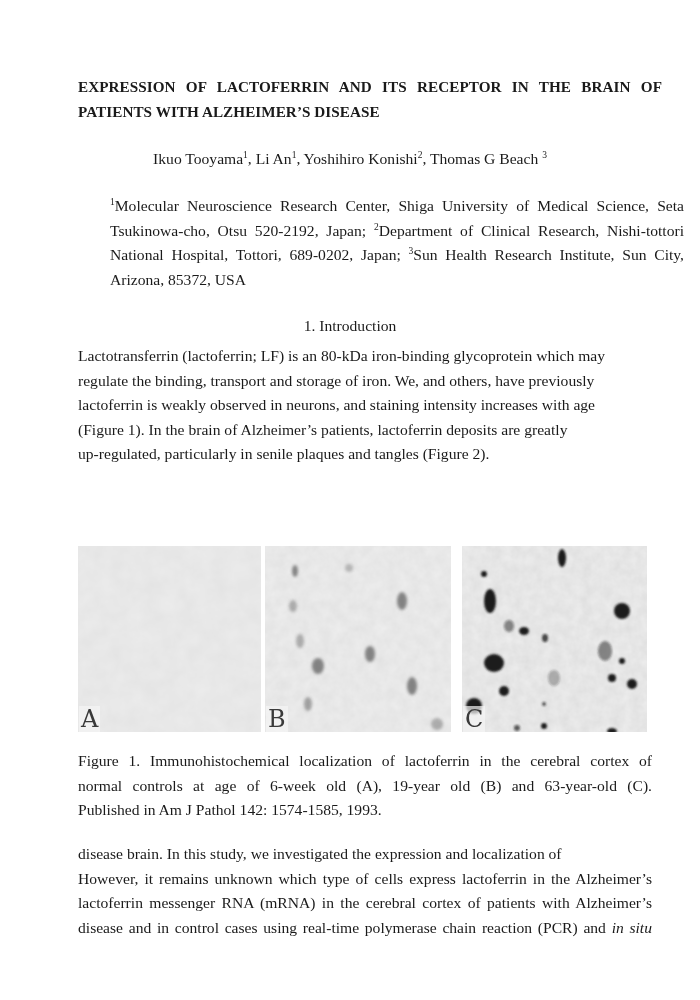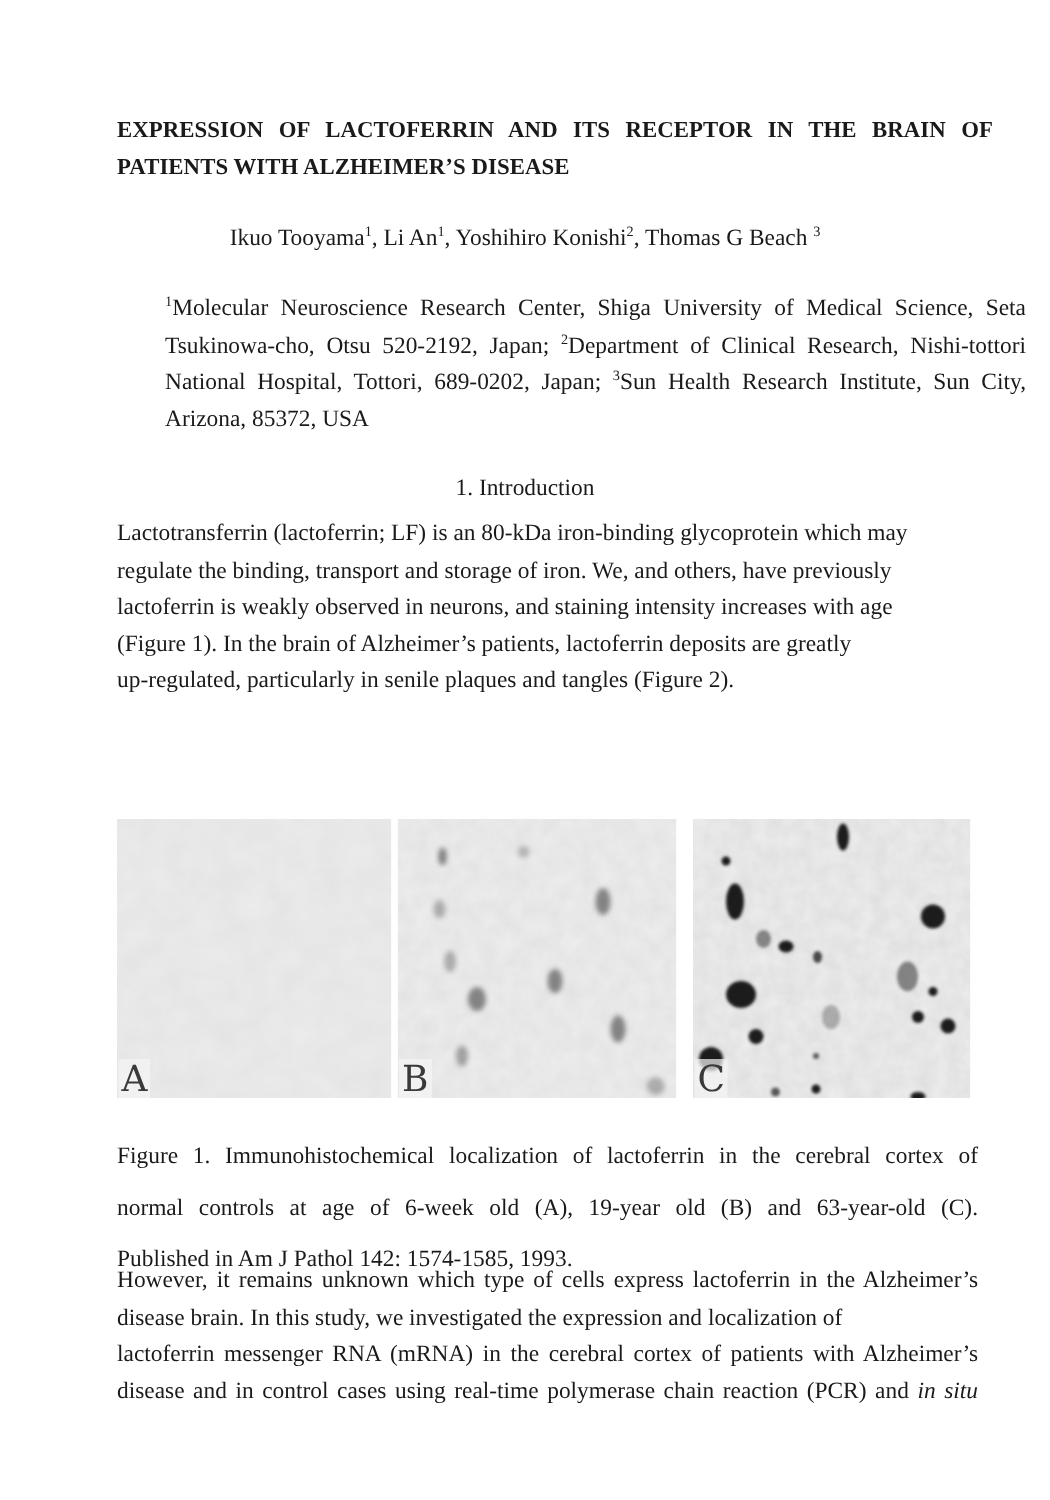--- a/index.html
+++ b/index.html
@@ -29,21 +29,21 @@
   }
   .para { left: 78px; width: 580px; font-size: 15.6px; line-height: 24.5px; }
   .para .ln { display: block; white-space: nowrap; }
   .p1 { top: 344px; }
   .p2 { top: 842px; width: 574px; }
   .p2 .ln { display: block; text-align: justify; text-align-last: justify; white-space: normal; }
   .caption {
     left: 78px; top: 749px; width: 574px;
     font-size: 15.6px; line-height: 24.5px;
   }
-  .caption .ln { display: block; text-align: justify; text-align-last: justify; margin-top: 10px; }
+  .caption .ln { display: block; text-align: justify; text-align-last: justify; }
   .caption .ln.last { text-align-last: left; }
   .panel {
     position: absolute; top: 546px; height: 186px; overflow: hidden;
   }
   .panel svg { display: block; }
   .panel-label {
     position: absolute; left: 1px; bottom: 0px;
     font-family: "DejaVu Serif", serif; font-size: 24px; line-height: 26px;
     color: #3a3a3a; background: rgba(245,245,245,0.7); padding: 0 2px;
   }
@@ -160,17 +160,17 @@
   <span class="panel-label">C</span>
 </div>
 
 <div class="abs caption">
   <span class="ln">Figure 1. Immunohistochemical localization of lactoferrin in the cerebral cortex of</span>
   <span class="ln">normal controls at age of 6-week old (A), 19-year old (B) and 63-year-old (C).</span>
   <span class="ln last">Published in Am J Pathol 142: 1574-1585, 1993.</span>
 </div>
 
 <div class="abs para p2">
+  <span class="ln" style="text-align-last:left;">disease brain. In this study, we investigated the expression and localization of</span>
   <span class="ln">However, it remains unknown which type of cells express lactoferrin in the Alzheimer’s</span>
-  <span class="ln" style="text-align-last:left;">disease brain. In this study, we investigated the expression and localization of</span>
   <span class="ln">lactoferrin messenger RNA (mRNA) in the cerebral cortex of patients with Alzheimer’s</span>
   <span class="ln"><span>disease and in control cases using real-time polymerase chain reaction (PCR) and</span> <i>in situ</i></span>
 </div>
 
 </body></html>

